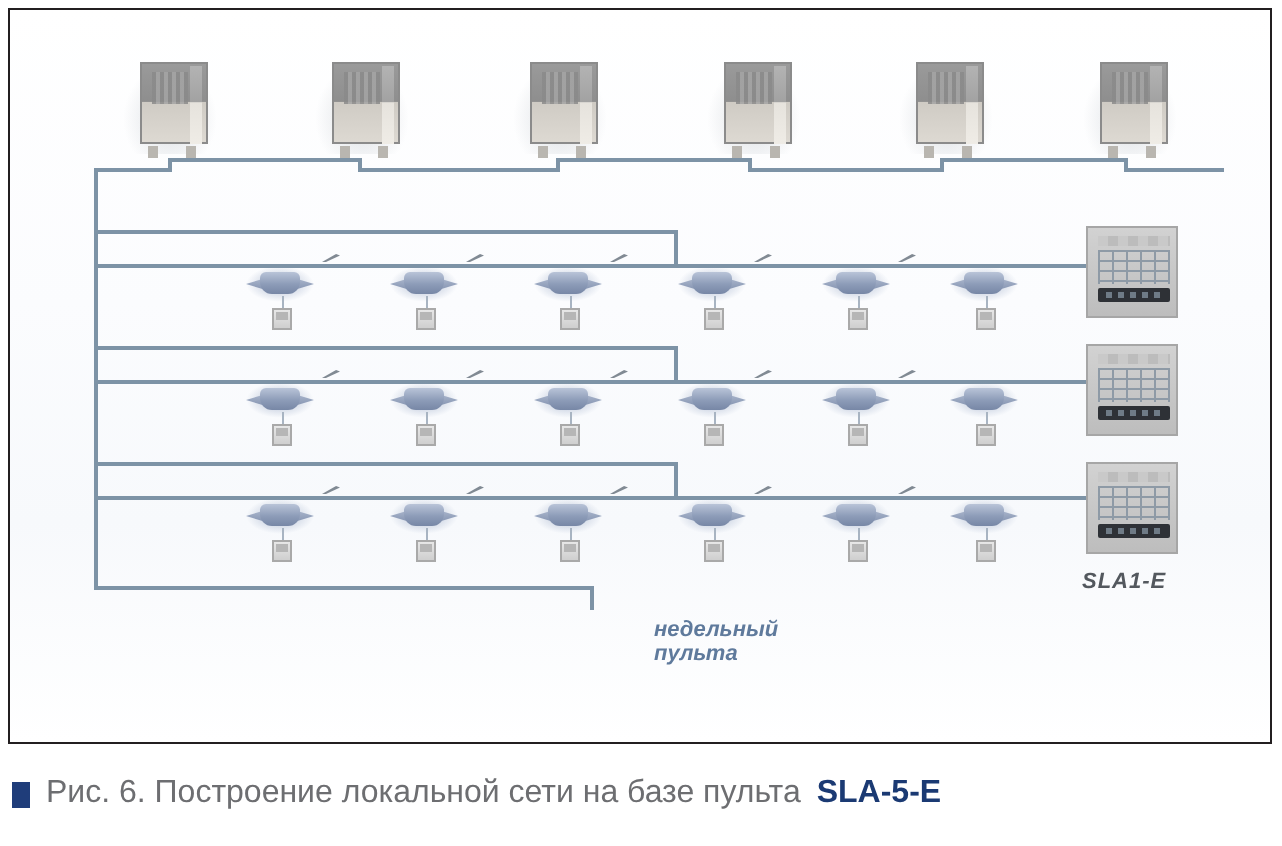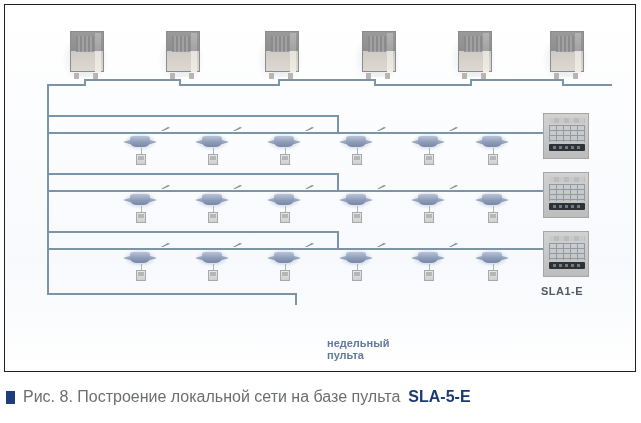--- a/index.html
+++ b/index.html
@@ -26,20 +26,21 @@
     background: #ffffff;
   }
   #diagram-canvas {
     position: absolute;
     left: 0;
     top: 0;
     width: 100%;
     height: 100%;
     background:
       linear-gradient(180deg, #ffffff 0%, #fbfcfe 40%, #f7f9fc 70%, #ffffff 100%);
+    font-style: italic;
   }
 
   
   .wire-h, .wire-v {
     position: absolute;
     background: #7d93a6;
   }
   .wire-h { height: 2px; }
   .wire-v { width: 2px; }
 
@@ -588,25 +589,25 @@
       <div class="sla-display">
         <i style="left:4px"></i>
           <i style="left:10px"></i>
           <i style="left:16px"></i>
           <i style="left:22px"></i>
           <i style="left:28px"></i>
       </div>
     </div>
     <div class="sla-label" style="left:536px; top:280px;">SLA1-E</div>
 
-    <div class="timer-label" style="left:322px; top:304px;margin-top:28px;">
+    <div class="timer-label" style="left:322px; top:304px;">
       <div>недельный</div>
       <div>пульта</div>
     </div>
 
   </div>
 </div>
 
 <div id="caption">
   <div class="cap-bullet"></div>
-  <div class="cap-text">Рис. 8. Построение локальной сети на базе пульта</div>
+  <div class="cap-text">Рис. 6. Построение локальной сети на базе пульта</div>
   <div class="cap-model">SLA-5-E</div>
 </div>
 
 </body></html>

